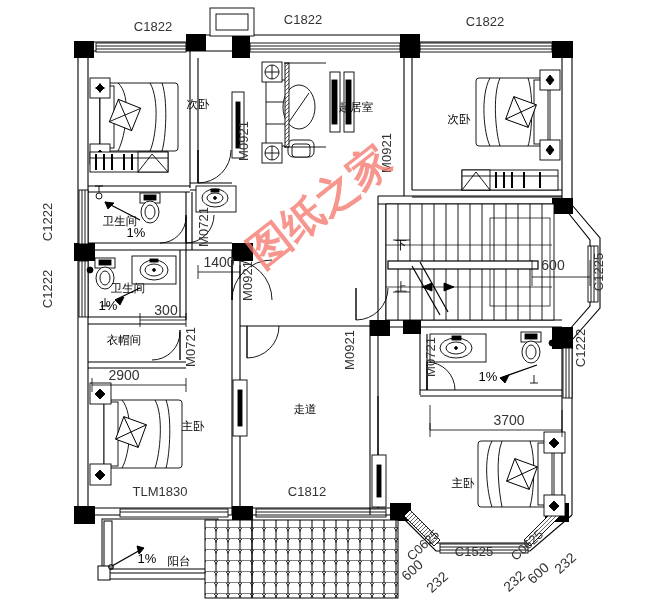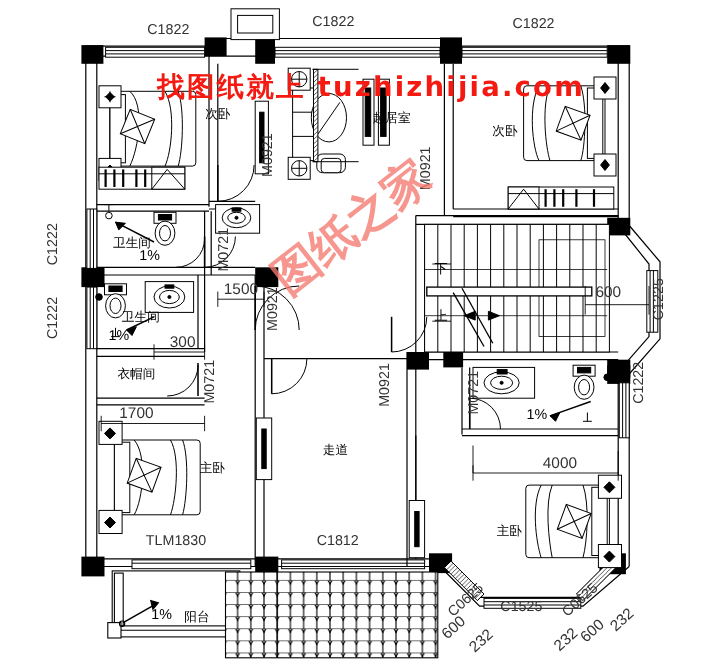--- a/index.html
+++ b/index.html
@@ -504,34 +504,33 @@
       <div class="window-tag" style="position: absolute; left: 423px; top: 545px; font-size: 13px; font-family: &quot;Liberation Sans&quot;, sans-serif; color: rgb(51, 51, 51); white-space: nowrap; transform: translate(-50%, -50%) rotate(-42deg);">C0625</div>
       <div class="window-tag" style="position: absolute; left: 527px; top: 545px; font-size: 13px; font-family: &quot;Liberation Sans&quot;, sans-serif; color: rgb(51, 51, 51); white-space: nowrap; transform: translate(-50%, -50%) rotate(-42deg);">C0625</div>
       <div class="door-tag" style="position: absolute; left: 243px; top: 141px; font-size: 13px; font-family: &quot;Liberation Sans&quot;, sans-serif; color: rgb(51, 51, 51); white-space: nowrap; transform: translate(-50%, -50%) rotate(-90deg);">M0921</div>
       <div class="door-tag" style="position: absolute; left: 386px; top: 153px; font-size: 13px; font-family: &quot;Liberation Sans&quot;, sans-serif; color: rgb(51, 51, 51); white-space: nowrap; transform: translate(-50%, -50%) rotate(-90deg);">M0921</div>
       <div class="door-tag" style="position: absolute; left: 203px; top: 227px; font-size: 13px; font-family: &quot;Liberation Sans&quot;, sans-serif; color: rgb(51, 51, 51); white-space: nowrap; transform: translate(-50%, -50%) rotate(-90deg);">M0721</div>
       <div class="door-tag" style="position: absolute; left: 247px; top: 281px; font-size: 13px; font-family: &quot;Liberation Sans&quot;, sans-serif; color: rgb(51, 51, 51); white-space: nowrap; transform: translate(-50%, -50%) rotate(-90deg);">M0921</div>
       <div class="door-tag" style="position: absolute; left: 190px; top: 347px; font-size: 13px; font-family: &quot;Liberation Sans&quot;, sans-serif; color: rgb(51, 51, 51); white-space: nowrap; transform: translate(-50%, -50%) rotate(-90deg);">M0721</div>
       <div class="door-tag" style="position: absolute; left: 349px; top: 350px; font-size: 13px; font-family: &quot;Liberation Sans&quot;, sans-serif; color: rgb(51, 51, 51); white-space: nowrap; transform: translate(-50%, -50%) rotate(-90deg);">M0921</div>
       <div class="door-tag" style="position: absolute; left: 430px; top: 357px; font-size: 13px; font-family: &quot;Liberation Sans&quot;, sans-serif; color: rgb(51, 51, 51); white-space: nowrap; transform: translate(-50%, -50%) rotate(-90deg);">M0721</div>
       <div class="door-tag" style="position: absolute; left: 160px; top: 491px; font-size: 13px; font-family: &quot;Liberation Sans&quot;, sans-serif; color: rgb(51, 51, 51); white-space: nowrap; transform: translate(-50%, -50%);">TLM1830</div>
-      <div class="dim-label" style="position: absolute; left: 219px; top: 262px; font-size: 14px; font-family: &quot;Liberation Sans&quot;, sans-serif; color: rgb(51, 51, 51); white-space: nowrap; transform: translate(-50%, -50%);">1500</div>
+      <div class="dim-label" style="position: absolute; left: 219px; top: 262px; font-size: 14px; font-family: &quot;Liberation Sans&quot;, sans-serif; color: rgb(51, 51, 51); white-space: nowrap; transform: translate(-50%, -50%);">1400</div>
       <div class="dim-label" style="position: absolute; left: 166px; top: 310px; font-size: 14px; font-family: &quot;Liberation Sans&quot;, sans-serif; color: rgb(51, 51, 51); white-space: nowrap; transform: translate(-50%, -50%);">300</div>
-      <div class="dim-label" style="position: absolute; left: 124px; top: 375px; font-size: 14px; font-family: &quot;Liberation Sans&quot;, sans-serif; color: rgb(51, 51, 51); white-space: nowrap; transform: translate(-50%, -50%);">1700</div>
+      <div class="dim-label" style="position: absolute; left: 124px; top: 375px; font-size: 14px; font-family: &quot;Liberation Sans&quot;, sans-serif; color: rgb(51, 51, 51); white-space: nowrap; transform: translate(-50%, -50%);">2900</div>
       <div class="dim-label" style="position: absolute; left: 553px; top: 265px; font-size: 14px; font-family: &quot;Liberation Sans&quot;, sans-serif; color: rgb(51, 51, 51); white-space: nowrap; transform: translate(-50%, -50%);">600</div>
-      <div class="dim-label" style="position: absolute; left: 509px; top: 420px; font-size: 14px; font-family: &quot;Liberation Sans&quot;, sans-serif; color: rgb(51, 51, 51); white-space: nowrap; transform: translate(-50%, -50%);">4000</div>
+      <div class="dim-label" style="position: absolute; left: 509px; top: 420px; font-size: 14px; font-family: &quot;Liberation Sans&quot;, sans-serif; color: rgb(51, 51, 51); white-space: nowrap; transform: translate(-50%, -50%);">3700</div>
       <div class="dim-label" style="position: absolute; left: 412px; top: 570px; font-size: 14px; font-family: &quot;Liberation Sans&quot;, sans-serif; color: rgb(51, 51, 51); white-space: nowrap; transform: translate(-50%, -50%) rotate(-42deg);">600</div>
       <div class="dim-label" style="position: absolute; left: 437px; top: 582px; font-size: 14px; font-family: &quot;Liberation Sans&quot;, sans-serif; color: rgb(51, 51, 51); white-space: nowrap; transform: translate(-50%, -50%) rotate(-42deg);">232</div>
       <div class="dim-label" style="position: absolute; left: 514px; top: 581px; font-size: 14px; font-family: &quot;Liberation Sans&quot;, sans-serif; color: rgb(51, 51, 51); white-space: nowrap; transform: translate(-50%, -50%) rotate(-42deg);">232</div>
       <div class="dim-label" style="position: absolute; left: 538px; top: 573px; font-size: 14px; font-family: &quot;Liberation Sans&quot;, sans-serif; color: rgb(51, 51, 51); white-space: nowrap; transform: translate(-50%, -50%) rotate(-42deg);">600</div>
       <div class="dim-label" style="position: absolute; left: 565px; top: 563px; font-size: 14px; font-family: &quot;Liberation Sans&quot;, sans-serif; color: rgb(51, 51, 51); white-space: nowrap; transform: translate(-50%, -50%) rotate(-42deg);">232</div>
       <div class="slope-label" style="position: absolute; left: 136px; top: 232px; font-size: 13px; font-family: &quot;Liberation Sans&quot;, sans-serif; color: rgb(0, 0, 0); white-space: nowrap; transform: translate(-50%, -50%);">1%</div>
       <div class="slope-label" style="position: absolute; left: 108px; top: 305px; font-size: 13px; font-family: &quot;Liberation Sans&quot;, sans-serif; color: rgb(0, 0, 0); white-space: nowrap; transform: translate(-50%, -50%);">1%</div>
       <div class="slope-label" style="position: absolute; left: 488px; top: 376px; font-size: 13px; font-family: &quot;Liberation Sans&quot;, sans-serif; color: rgb(0, 0, 0); white-space: nowrap; transform: translate(-50%, -50%);">1%</div>
       <div class="slope-label" style="position: absolute; left: 147px; top: 558px; font-size: 13px; font-family: &quot;Liberation Sans&quot;, sans-serif; color: rgb(0, 0, 0); white-space: nowrap; transform: translate(-50%, -50%);">1%</div>
       <div class="stair-label" style="position: absolute; left: 401px; top: 245px; font-size: 12px; font-family: &quot;DejaVu Sans&quot;, sans-serif; color: rgb(0, 0, 0); white-space: nowrap; transform: translate(-50%, -50%);">下</div>
       <div class="stair-label" style="position: absolute; left: 401px; top: 287px; font-size: 12px; font-family: &quot;DejaVu Sans&quot;, sans-serif; color: rgb(0, 0, 0); white-space: nowrap; transform: translate(-50%, -50%);">上</div>
     </div>
 
-  <div class="wm" id="wm-top">找图纸就上 tuzhizhijia.com</div>
   <div class="wm" id="wm-diag">图纸之家</div>
 
 </div>
 
 </body></html>

